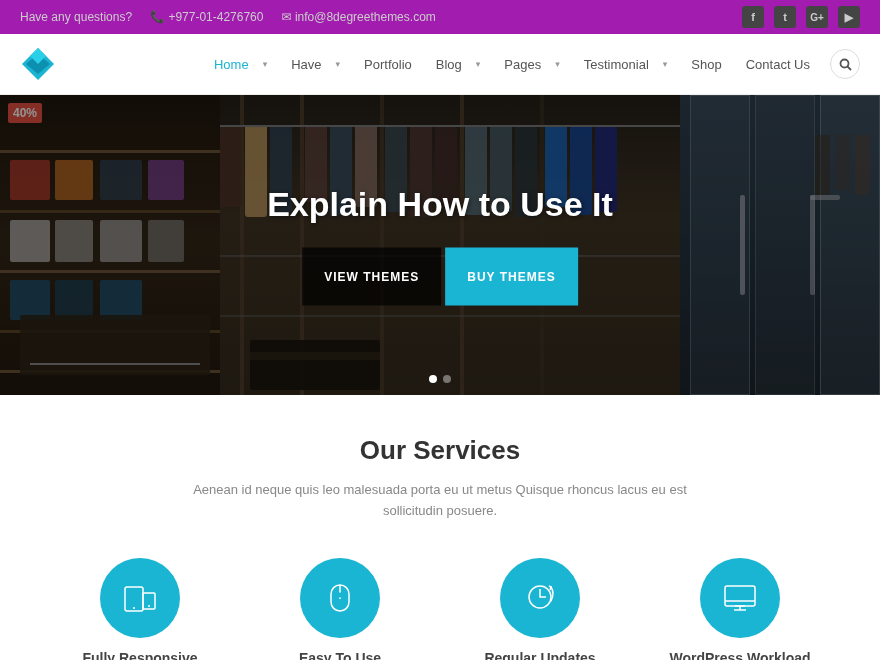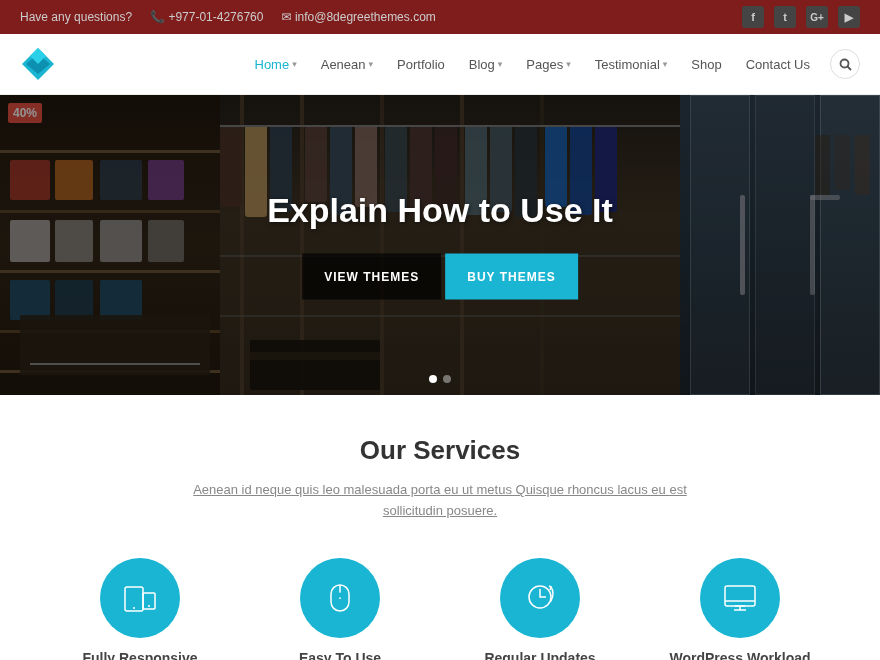--- a/index.html
+++ b/index.html
@@ -1,20 +1,20 @@
 <!DOCTYPE html>
 <html><head>
   <meta charset="utf-8">
   <style>
     * { margin: 0; padding: 0; box-sizing: border-box; }
     body { font-family: Arial, sans-serif; width: 880px; overflow-x: hidden; background: #fff; }
 
     
     .topbar {
-      background: #7f1d1d;
+      background: #a21caf;
       color: #ccc;
       font-size: 12px;
       padding: 6px 20px;
       display: flex;
       align-items: center;
       justify-content: space-between;
       gap: 14px;
     }
     .topbar-left { display: flex; gap: 18px; align-items: center; }
     .topbar-right { display: flex; gap: 10px; align-items: center; }
@@ -48,21 +48,21 @@
     }
 
     
     .nav { display: flex; align-items: center; gap: 4px; }
     .nav-item {
       padding: 6px 10px;
       font-size: 13px;
       color: #555;
       cursor: pointer;
       text-decoration: none;
-      display: flex; align-items: center; gap: 3px;
+      display: flex; align-items: center; gap: 14px;
     }
     .nav-item.active { color: #1ab5d2; }
     .nav-item .arrow { font-size: 9px; color: #999; }
     .search-btn {
       width: 30px; height: 30px;
       border: 1px solid #ddd;
       border-radius: 50%;
       display: flex; align-items: center; justify-content: center;
       cursor: pointer;
       color: #555;
@@ -101,21 +101,21 @@
       background: rgba(0,0,0,0.7);
       color: #fff;
       font-size: 12px;
       font-weight: 700;
       letter-spacing: 1px;
       text-transform: uppercase;
       border: none;
       cursor: pointer;
     }
     .btn-buy {
-      padding: 16px 22px;
+      padding: 22px 22px;
       background: #1ab5d2;
       color: #fff;
       font-size: 12px;
       font-weight: 700;
       letter-spacing: 1px;
       text-transform: uppercase;
       border: none;
       cursor: pointer;
     }
 
@@ -145,21 +145,20 @@
       font-weight: 700;
       color: #333;
       margin-bottom: 14px;
     }
     .services-desc {
       font-size: 13px;
       color: #888;
       max-width: 520px;
       margin: 0 auto 36px;
       line-height: 1.6;
-      text-decoration: underline;
     }
     .services-grid {
       display: flex;
       justify-content: center;
       gap: 40px;
     }
     .service-item {
       display: flex;
       flex-direction: column;
       align-items: center;
@@ -268,21 +267,21 @@
       <polygon points="18,8 30,18 18,28 6,18" fill="#0d8fb0"></polygon>
       <polygon points="18,2 26,10 18,18 10,10" fill="#29d0e8"></polygon>
     </svg>
   </div>
   <nav class="nav">
     <a class="nav-item active">
       <span>Home</span>
       <span class="arrow">▾</span>
     </a>
     <a class="nav-item">
-      <span>Aenean</span>
+      <span>Have</span>
       <span class="arrow">▾</span>
     </a>
     <a class="nav-item">
       <span>Portfolio</span>
     </a>
     <a class="nav-item">
       <span>Blog</span>
       <span class="arrow">▾</span>
     </a>
     <a class="nav-item">

